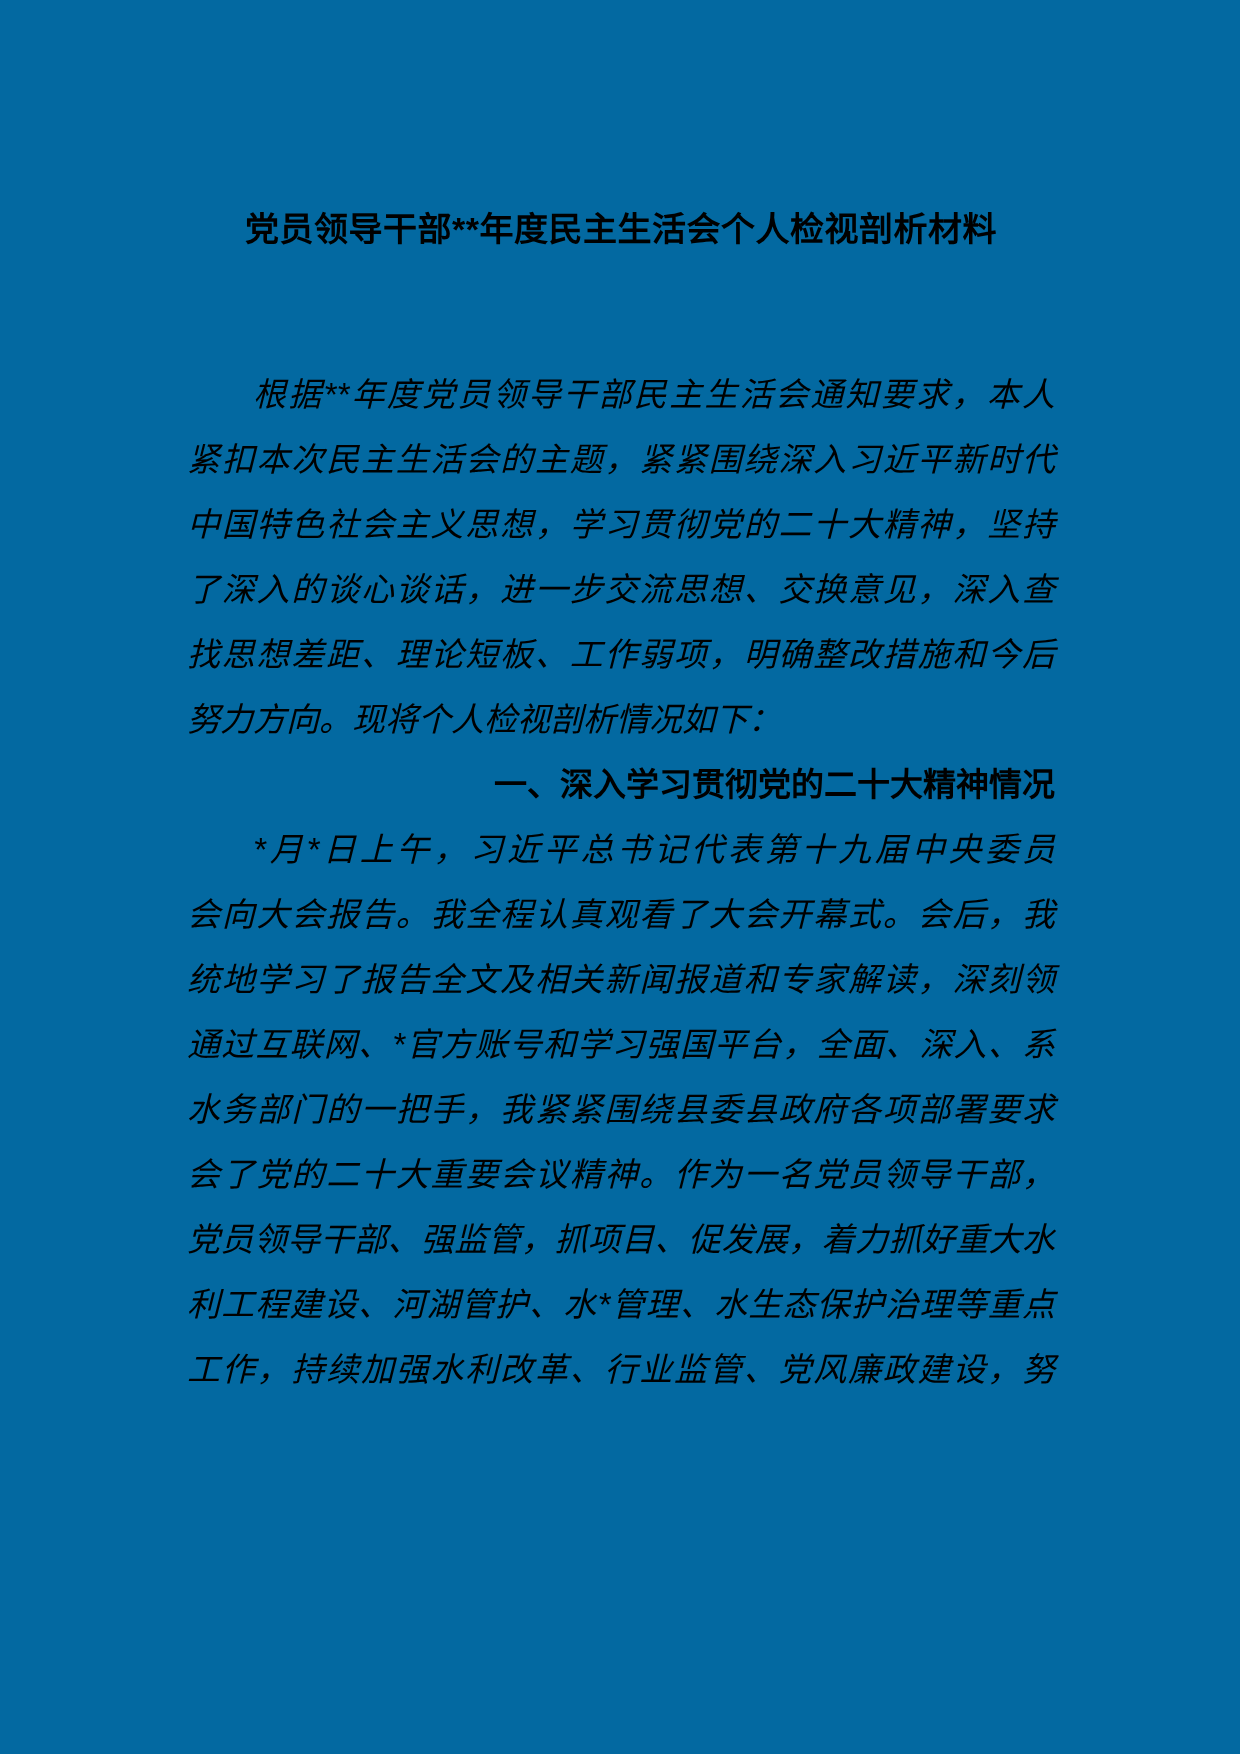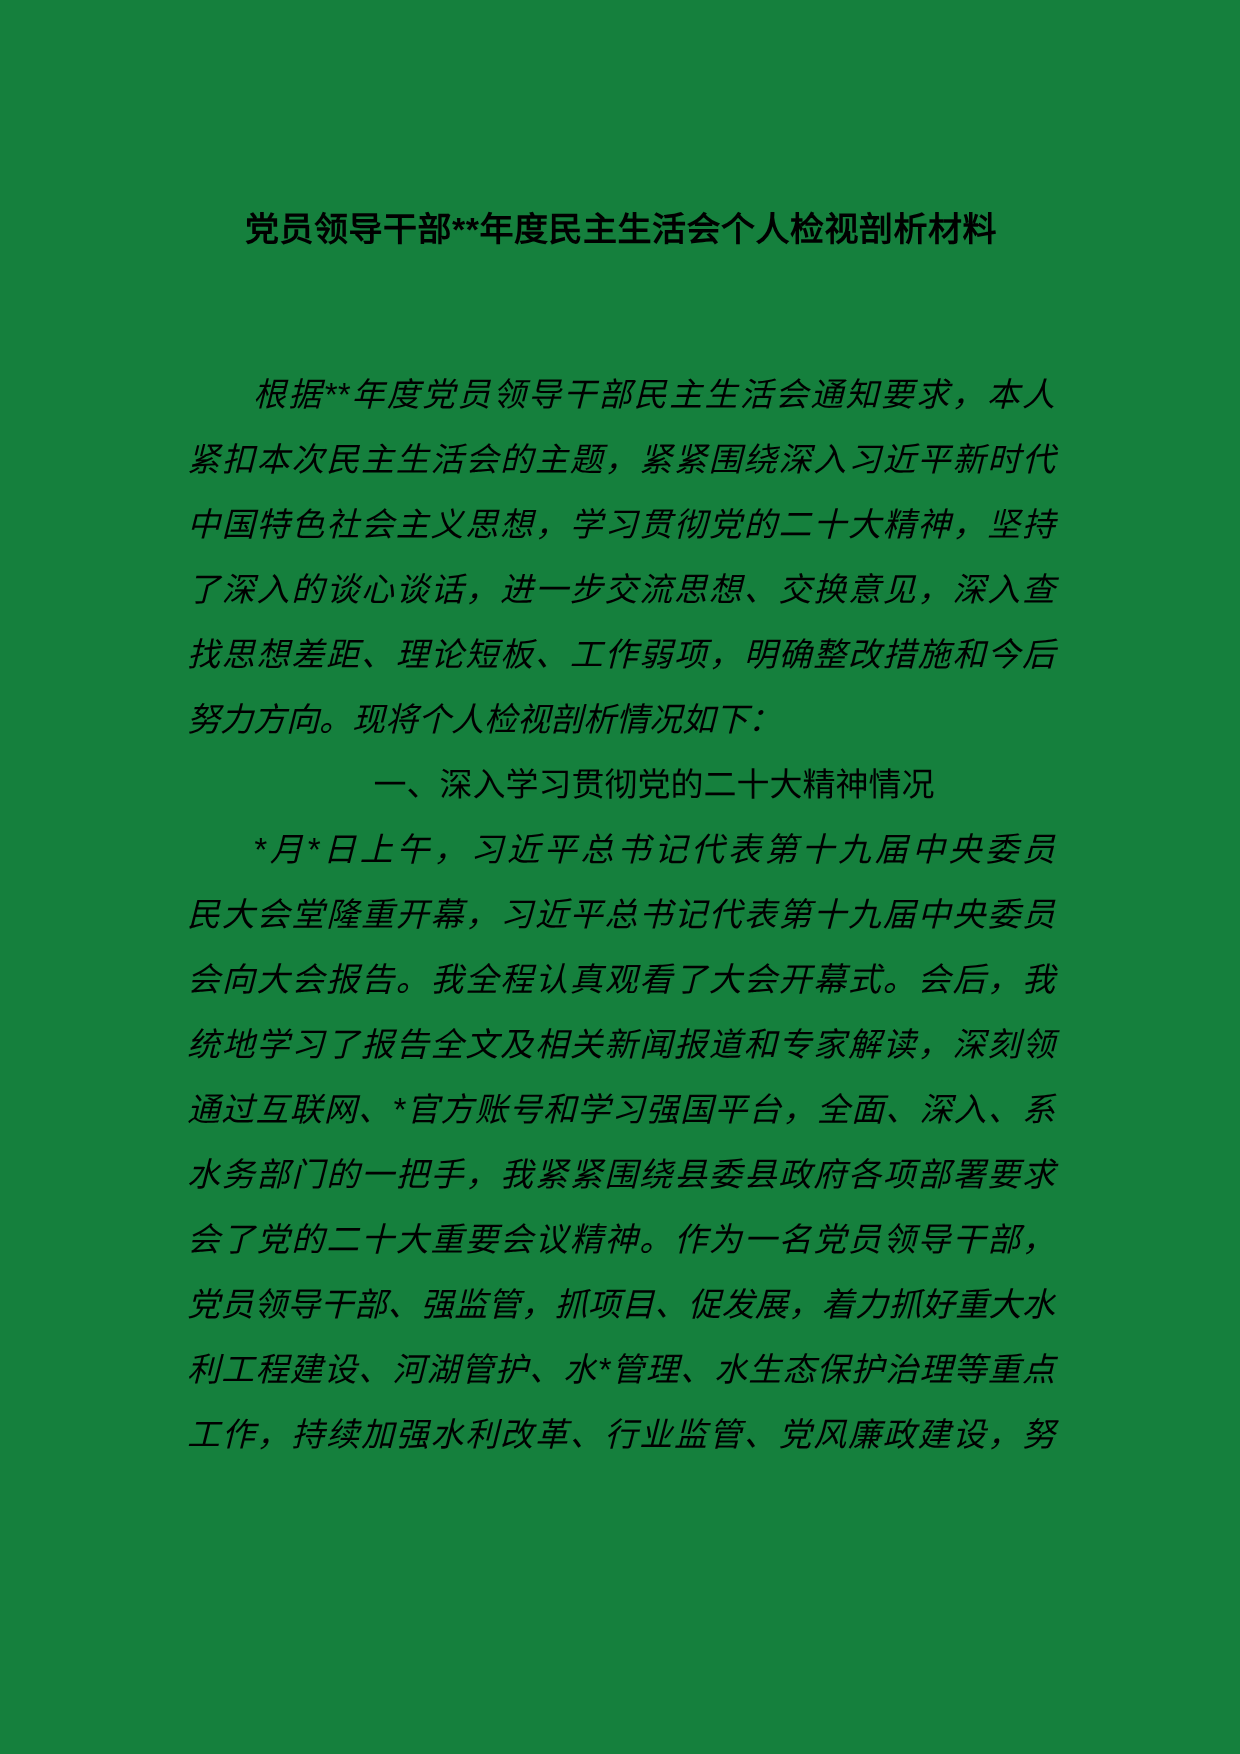--- a/index.html
+++ b/index.html
@@ -2,21 +2,21 @@
 <html lang="zh-CN"><head>
 <meta charset="utf-8">
 <style>
   * { margin: 0; padding: 0; box-sizing: border-box; }
   html, body { background: #ffffff; }
   .page {
     position: relative;
     width: 1240px;
     height: 1754px;
     margin: 0 auto;
-    background: #15803d;
+    background: #0369a1;
     color: #000000;
     padding: 197px 185px 0 187px;
     overflow: hidden;
     font-family: "Liberation Sans", sans-serif;
   }
   .doc-title {
     font-size: 34px;
     font-weight: 700;
     line-height: 65px;
     text-align: center;
@@ -28,24 +28,24 @@
     line-height: 65px;
     text-align: justify;
     text-align-last: justify;
     text-justify: inter-character;
     font-style: italic;
   }
   .para .line:first-child { text-indent: 2em; }
   .para.closed .line:last-child { text-align-last: left; }
   .section-heading {
     font-size: 33px;
-    font-weight: 400;
+    font-weight: 700;
     line-height: 65px;
     text-indent: 2em;
-    text-align: center;
+    text-align: right;
   }
 </style>
 </head>
 <body>
 
 <div class="page">
   <div class="doc-title">党员领导干部**年度民主生活会个人检视剖析材料</div>
 
   <div class="para closed">
       <div class="line">根据**年度党员领导干部民主生活会通知要求，本人</div>
@@ -53,21 +53,20 @@
       <div class="line">中国特色社会主义思想，学习贯彻党的二十大精神，坚持</div>
       <div class="line">了深入的谈心谈话，进一步交流思想、交换意见，深入查</div>
       <div class="line">找思想差距、理论短板、工作弱项，明确整改措施和今后</div>
       <div class="line">努力方向。现将个人检视剖析情况如下：</div>
     </div>
 
   <div class="section-heading">一、深入学习贯彻党的二十大精神情况</div>
 
   <div class="para">
       <div class="line">*月*日上午，习近平总书记代表第十九届中央委员</div>
-      <div class="line">民大会堂隆重开幕，习近平总书记代表第十九届中央委员</div>
       <div class="line">会向大会报告。我全程认真观看了大会开幕式。会后，我</div>
       <div class="line">统地学习了报告全文及相关新闻报道和专家解读，深刻领</div>
       <div class="line">通过互联网、*官方账号和学习强国平台，全面、深入、系</div>
       <div class="line">水务部门的一把手，我紧紧围绕县委县政府各项部署要求</div>
       <div class="line">会了党的二十大重要会议精神。作为一名党员领导干部，</div>
       <div class="line">党员领导干部、强监管，抓项目、促发展，着力抓好重大水</div>
       <div class="line">利工程建设、河湖管护、水*管理、水生态保护治理等重点</div>
       <div class="line">工作，持续加强水利改革、行业监管、党风廉政建设，努</div>
     </div>
 </div>

